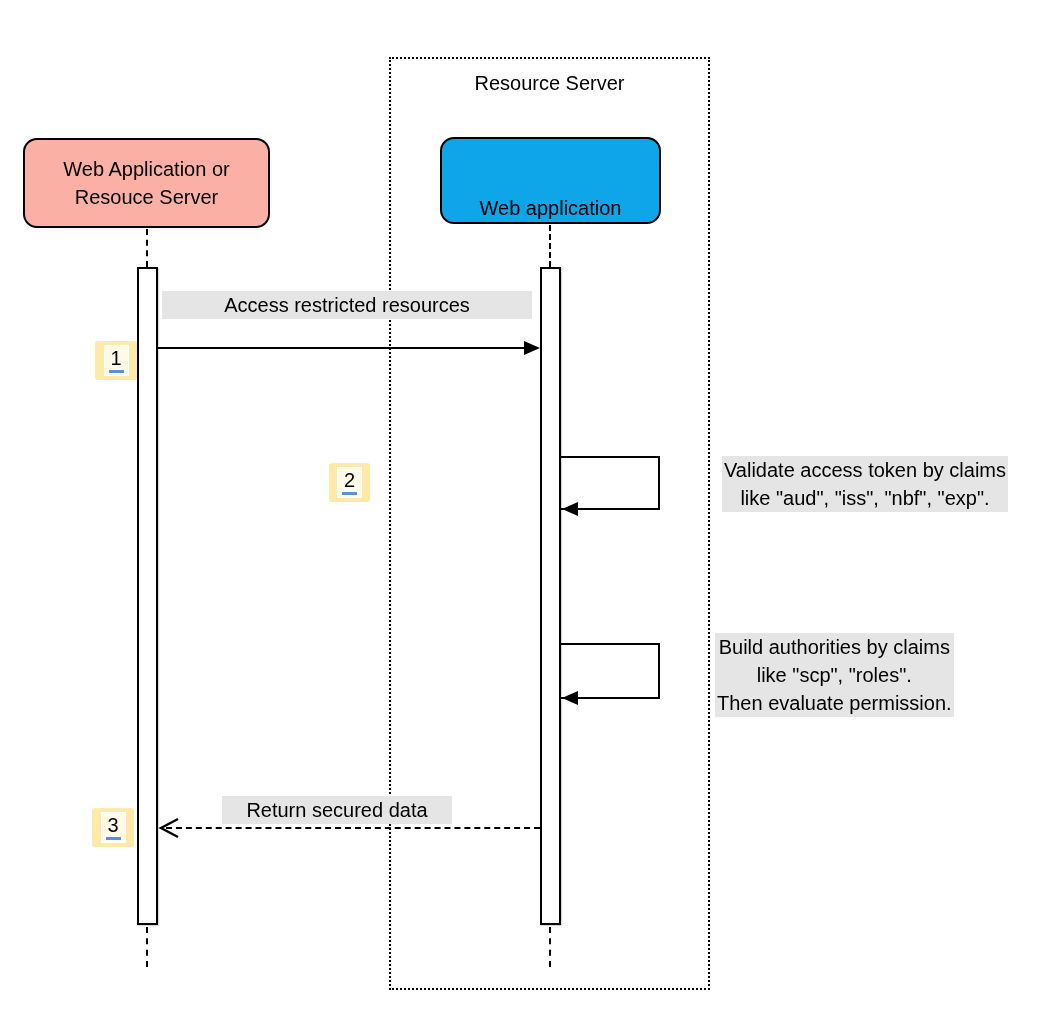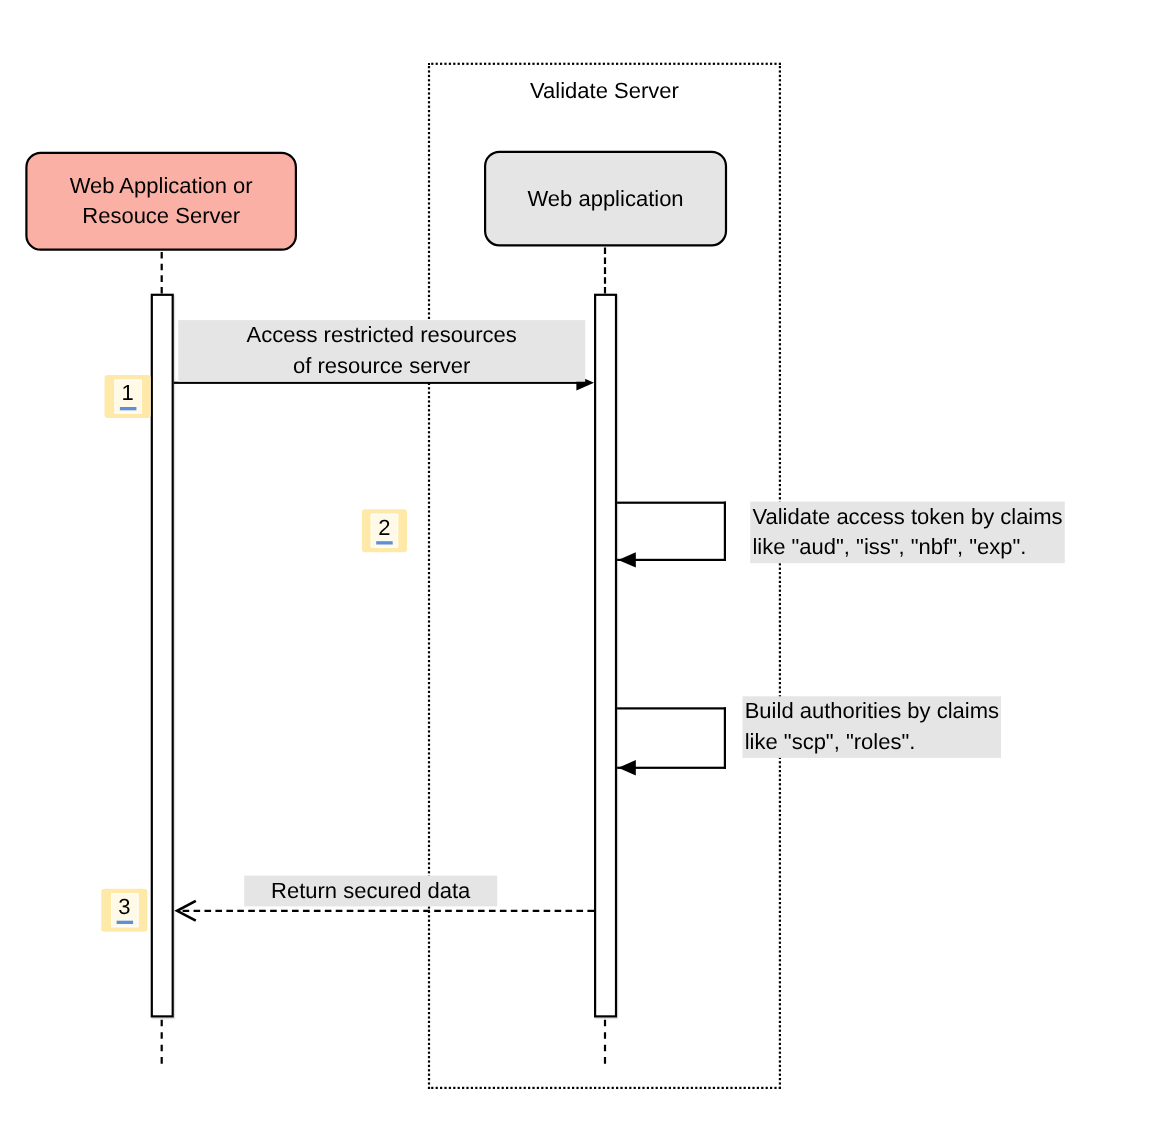--- a/index.html
+++ b/index.html
@@ -67,21 +67,21 @@
     box-sizing: border-box;
   }
 
   .msg {
     font-size: 20px;
     line-height: 28px;
     background: #e5e5e5;
     white-space: nowrap;
   }
   .msg.center { text-align: center; }
-  .msg.left   { text-align: left; padding: 0 2px; }
+  .msg.left   { text-align: center; padding: 0 2px; margin-left: 40px; }
 
   .badge {
     background: #FFE9A9;
     border-radius: 3px;
     display: flex;
     align-items: center;
     justify-content: center;
     box-sizing: border-box;
     cursor: pointer;
   }
@@ -95,21 +95,21 @@
   }
   .badge-num { font-size: 20px; line-height: 22px; color: #000; }
   .badge-underline { width: 15px; height: 3px; background: #5B8FD9; margin-top: 1px; }
 </style>
 </head>
 <body>
 
 <div class="canvas">
 
   <div class="abs boundary" style="left:389px; top:57px; width:321px; height:933px;"></div>
-  <div class="abs boundary-title" style="left:389px; top:72px; width:321px;">Validate Server</div>
+  <div class="abs boundary-title" style="left:389px; top:72px; width:321px;">Resource Server</div>
 
   <div class="abs vdash" style="left:146px; top:229px; height:38px;"></div>
   <div class="abs vdash" style="left:549px; top:225px; height:42px;"></div>
   <div class="abs vdash" style="left:146px; top:927px; height:40px;"></div>
   <div class="abs vdash" style="left:549px; top:927px; height:40px;"></div>
 
   <div class="abs bar" style="left:137px; top:267px; width:21px; height:658px;"></div>
   <div class="abs bar" style="left:540px; top:267px; width:21px; height:658px;"></div>
 
   <div class="abs hsolid" style="left:158px; top:347px; width:368px;"></div>
@@ -121,31 +121,31 @@
   <div class="abs loop" style="left:561px; top:643px; width:99px; height:56px;"></div>
   <div class="abs tri-left" style="left:562px; top:691px;"></div>
 
   <div class="abs hdash" style="left:166px; top:827px; width:374px;"></div>
   <svg class="abs" style="left:158px; top:817px;" width="24" height="22" viewBox="0 0 24 22">
     <path d="M20 2 L3 11 L20 20" fill="none" stroke="#000" stroke-width="2.4"></path>
   </svg>
 
   <div class="abs msg center" style="left:162px; top:291px; width:370px;">
     <div>Access restricted resources</div>
-    <div>of resource server</div>
   </div>
 
   <div class="abs msg left" style="left:682px; top:456px;">
     <div>Validate access token by claims</div>
     <div>like "aud", "iss", "nbf", "exp".</div>
   </div>
 
   <div class="abs msg left" style="left:675px; top:633px;">
     <div>Build authorities by claims</div>
     <div>like "scp", "roles".</div>
+    <div>Then evaluate permission.</div>
   </div>
 
   <div class="abs msg center" style="left:222px; top:796px; width:230px;">
     <div>Return secured data</div>
   </div>
 
   <div class="abs badge" style="left:95px; top:341px; width:42px; height:39px;">
     <div class="badge-inner">
       <span class="badge-num">1</span>
       <span class="badge-underline"></span>
@@ -164,17 +164,17 @@
       <span class="badge-num">3</span>
       <span class="badge-underline"></span>
     </div>
   </div>
 
   <div class="abs actor" style="left:23px; top:138px; width:247px; height:90px; background:#FBB0A6;">
     <div>Web Application or</div>
     <div>Resouce Server</div>
   </div>
 
-  <div class="abs actor" style="left:440px; top:137px; width:221px; height:87px; background:#e5e5e5;">
+  <div class="abs actor" style="left:440px; top:137px; width:221px; height:87px; background:#0ea5e9;justify-content:flex-end;">
     <div>Web application</div>
   </div>
 
 </div>
 
 </body></html>

